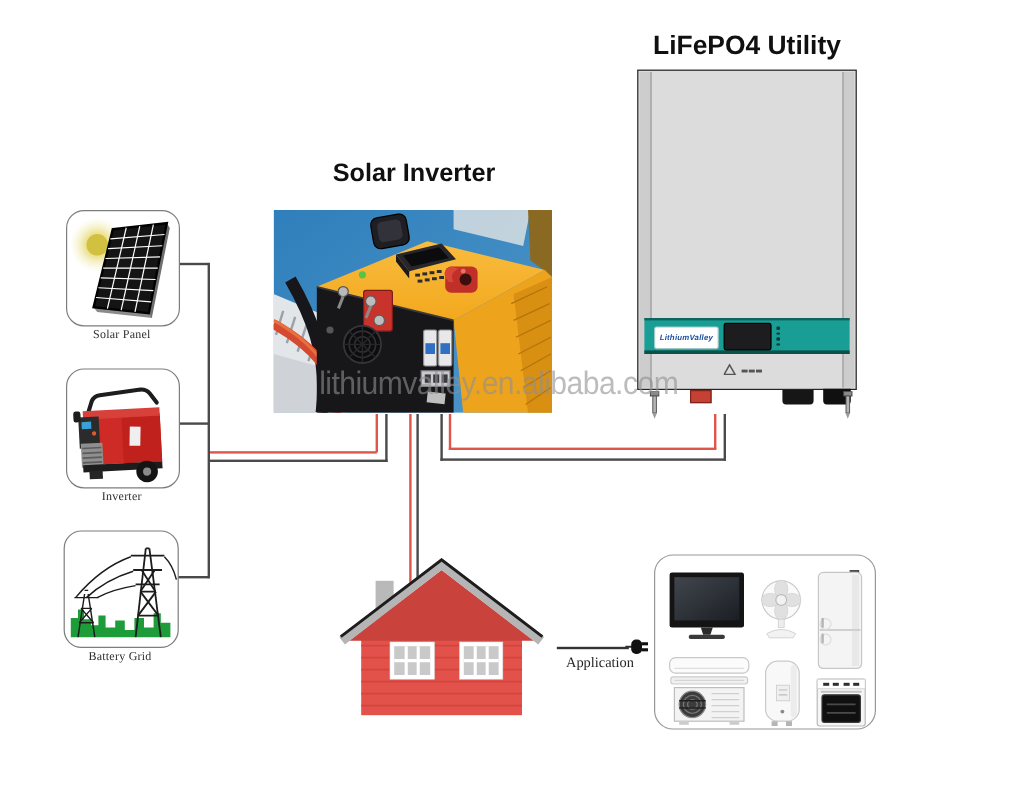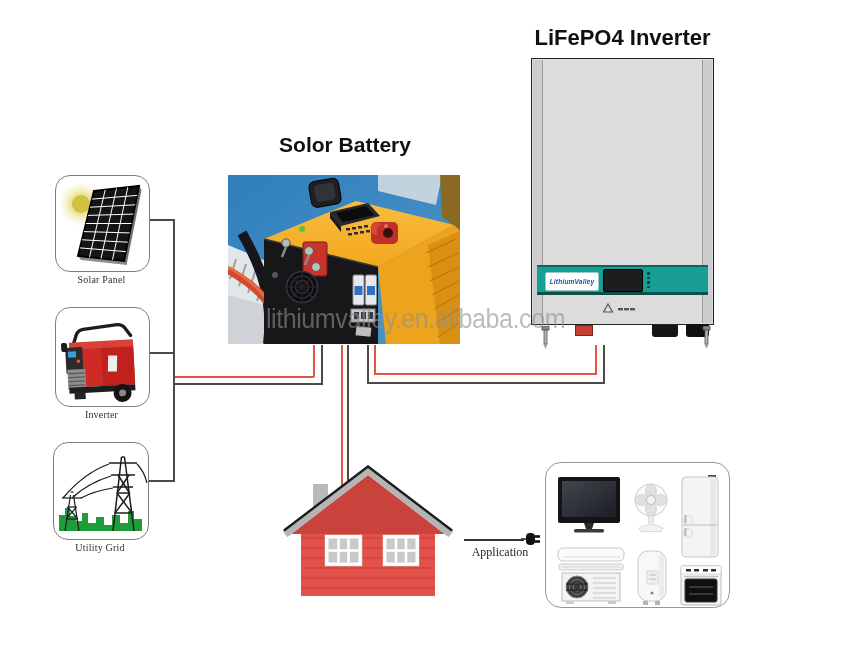--- a/index.html
+++ b/index.html
@@ -32,22 +32,22 @@
   .plug-line{position:absolute;left:464px;top:539px;width:60px;height:1.6px;background:#333;z-index:2;}
   .app-label{position:absolute;left:450px;top:545px;width:100px;text-align:center;
              font-family:Liberation Serif, serif;font-size:12px;color:#262626;z-index:2;}
   svg{display:block;}
 </style>
 </head>
 <body>
 
 <div id="canvas">
 
-  <div class="abs title" style="left:228px;top:133px;width:234px;font-size:21px;">Solor Battery</div>
-  <div class="abs title" style="left:525px;top:25px;width:195px;font-size:22px;">LiFePO4 Inverter</div>
+  <div class="abs title" style="left:228px;top:133px;width:234px;font-size:21px;">Solar Inverter</div>
+  <div class="abs title" style="left:525px;top:25px;width:195px;font-size:22px;">LiFePO4 Utility</div>
 
   <div class="watermark">lithiumvalley.en.alibaba.com</div>
 
   <div class="src-box" style="left:55px;top:175px;width:93px;height:95px;">
     <svg width="93" height="95" viewBox="0 0 93 95">
       <defs>
         <radialGradient id="sunG" cx="50%" cy="50%" r="50%">
           <stop offset="0%" stop-color="#e7d95e" stop-opacity="1"></stop>
           <stop offset="45%" stop-color="#eadf86" stop-opacity=".85"></stop>
           <stop offset="100%" stop-color="#f6f2cf" stop-opacity="0"></stop>
@@ -131,21 +131,21 @@
           <line x1="24" y1="76" x2="13.5" y2="64"></line>
         <line x1="8" y1="55" x2="28" y2="55"></line>
         <line x1="16.5" y1="49" x2="19.5" y2="49"></line>
         <path d="M55,21 Q30,30 9,55"></path>
         <path d="M57,33 Q34,40 18,55"></path>
         <path d="M59,45 Q40,48 27,55"></path>
         <path d="M83,21 Q90,28 93,40"></path>
       </g>
     </svg>
   </div>
-  <div class="src-label" style="left:53px;top:542px;width:94px;">Utility Grid</div>
+  <div class="src-label" style="left:53px;top:542px;width:94px;">Battery Grid</div>
 
   <svg class="abs" style="left:228px;top:175px;z-index:1;" width="232" height="169" viewBox="0 0 232 169">
     <defs>
       <linearGradient id="bgB" x1="0" y1="0" x2="1" y2="1">
         <stop offset="0%" stop-color="#2f7fbc"></stop>
           <stop offset="100%" stop-color="#4f96c8"></stop>
       </linearGradient>
       <linearGradient id="yTop" x1="0" y1="0" x2="0" y2="1">
         <stop offset="0%" stop-color="#f8bc3f"></stop>
           <stop offset="100%" stop-color="#f3a81d"></stop>

